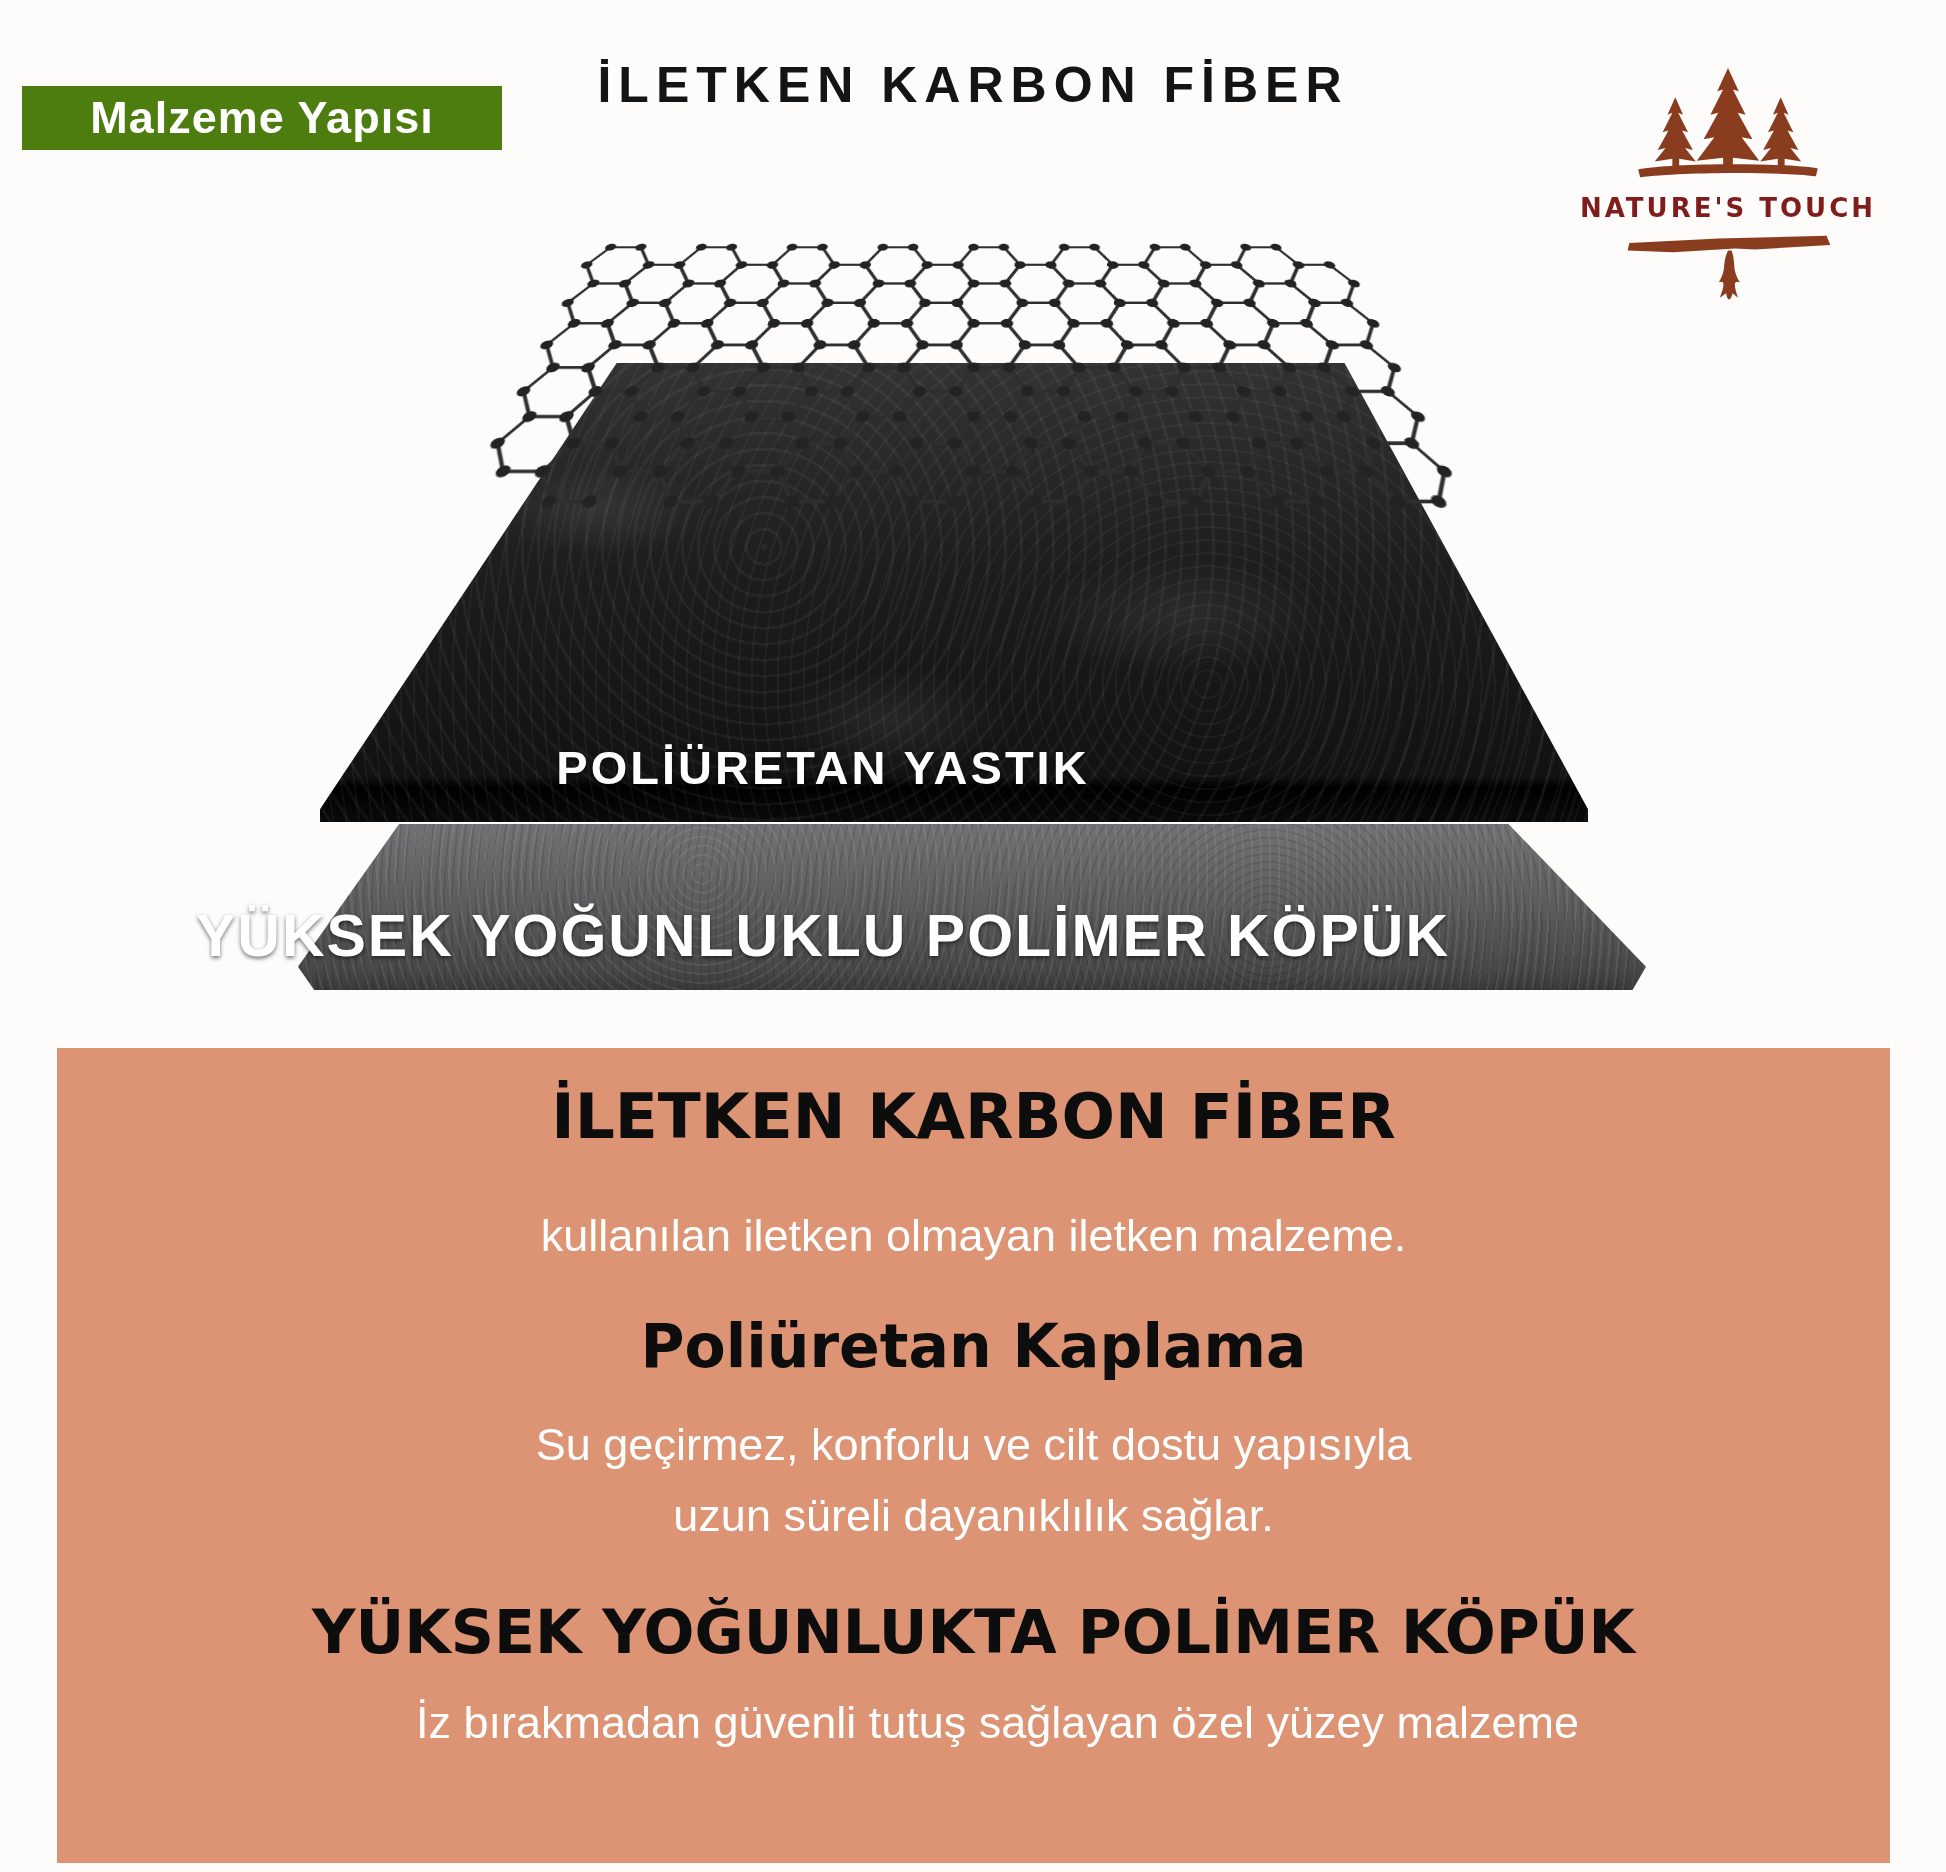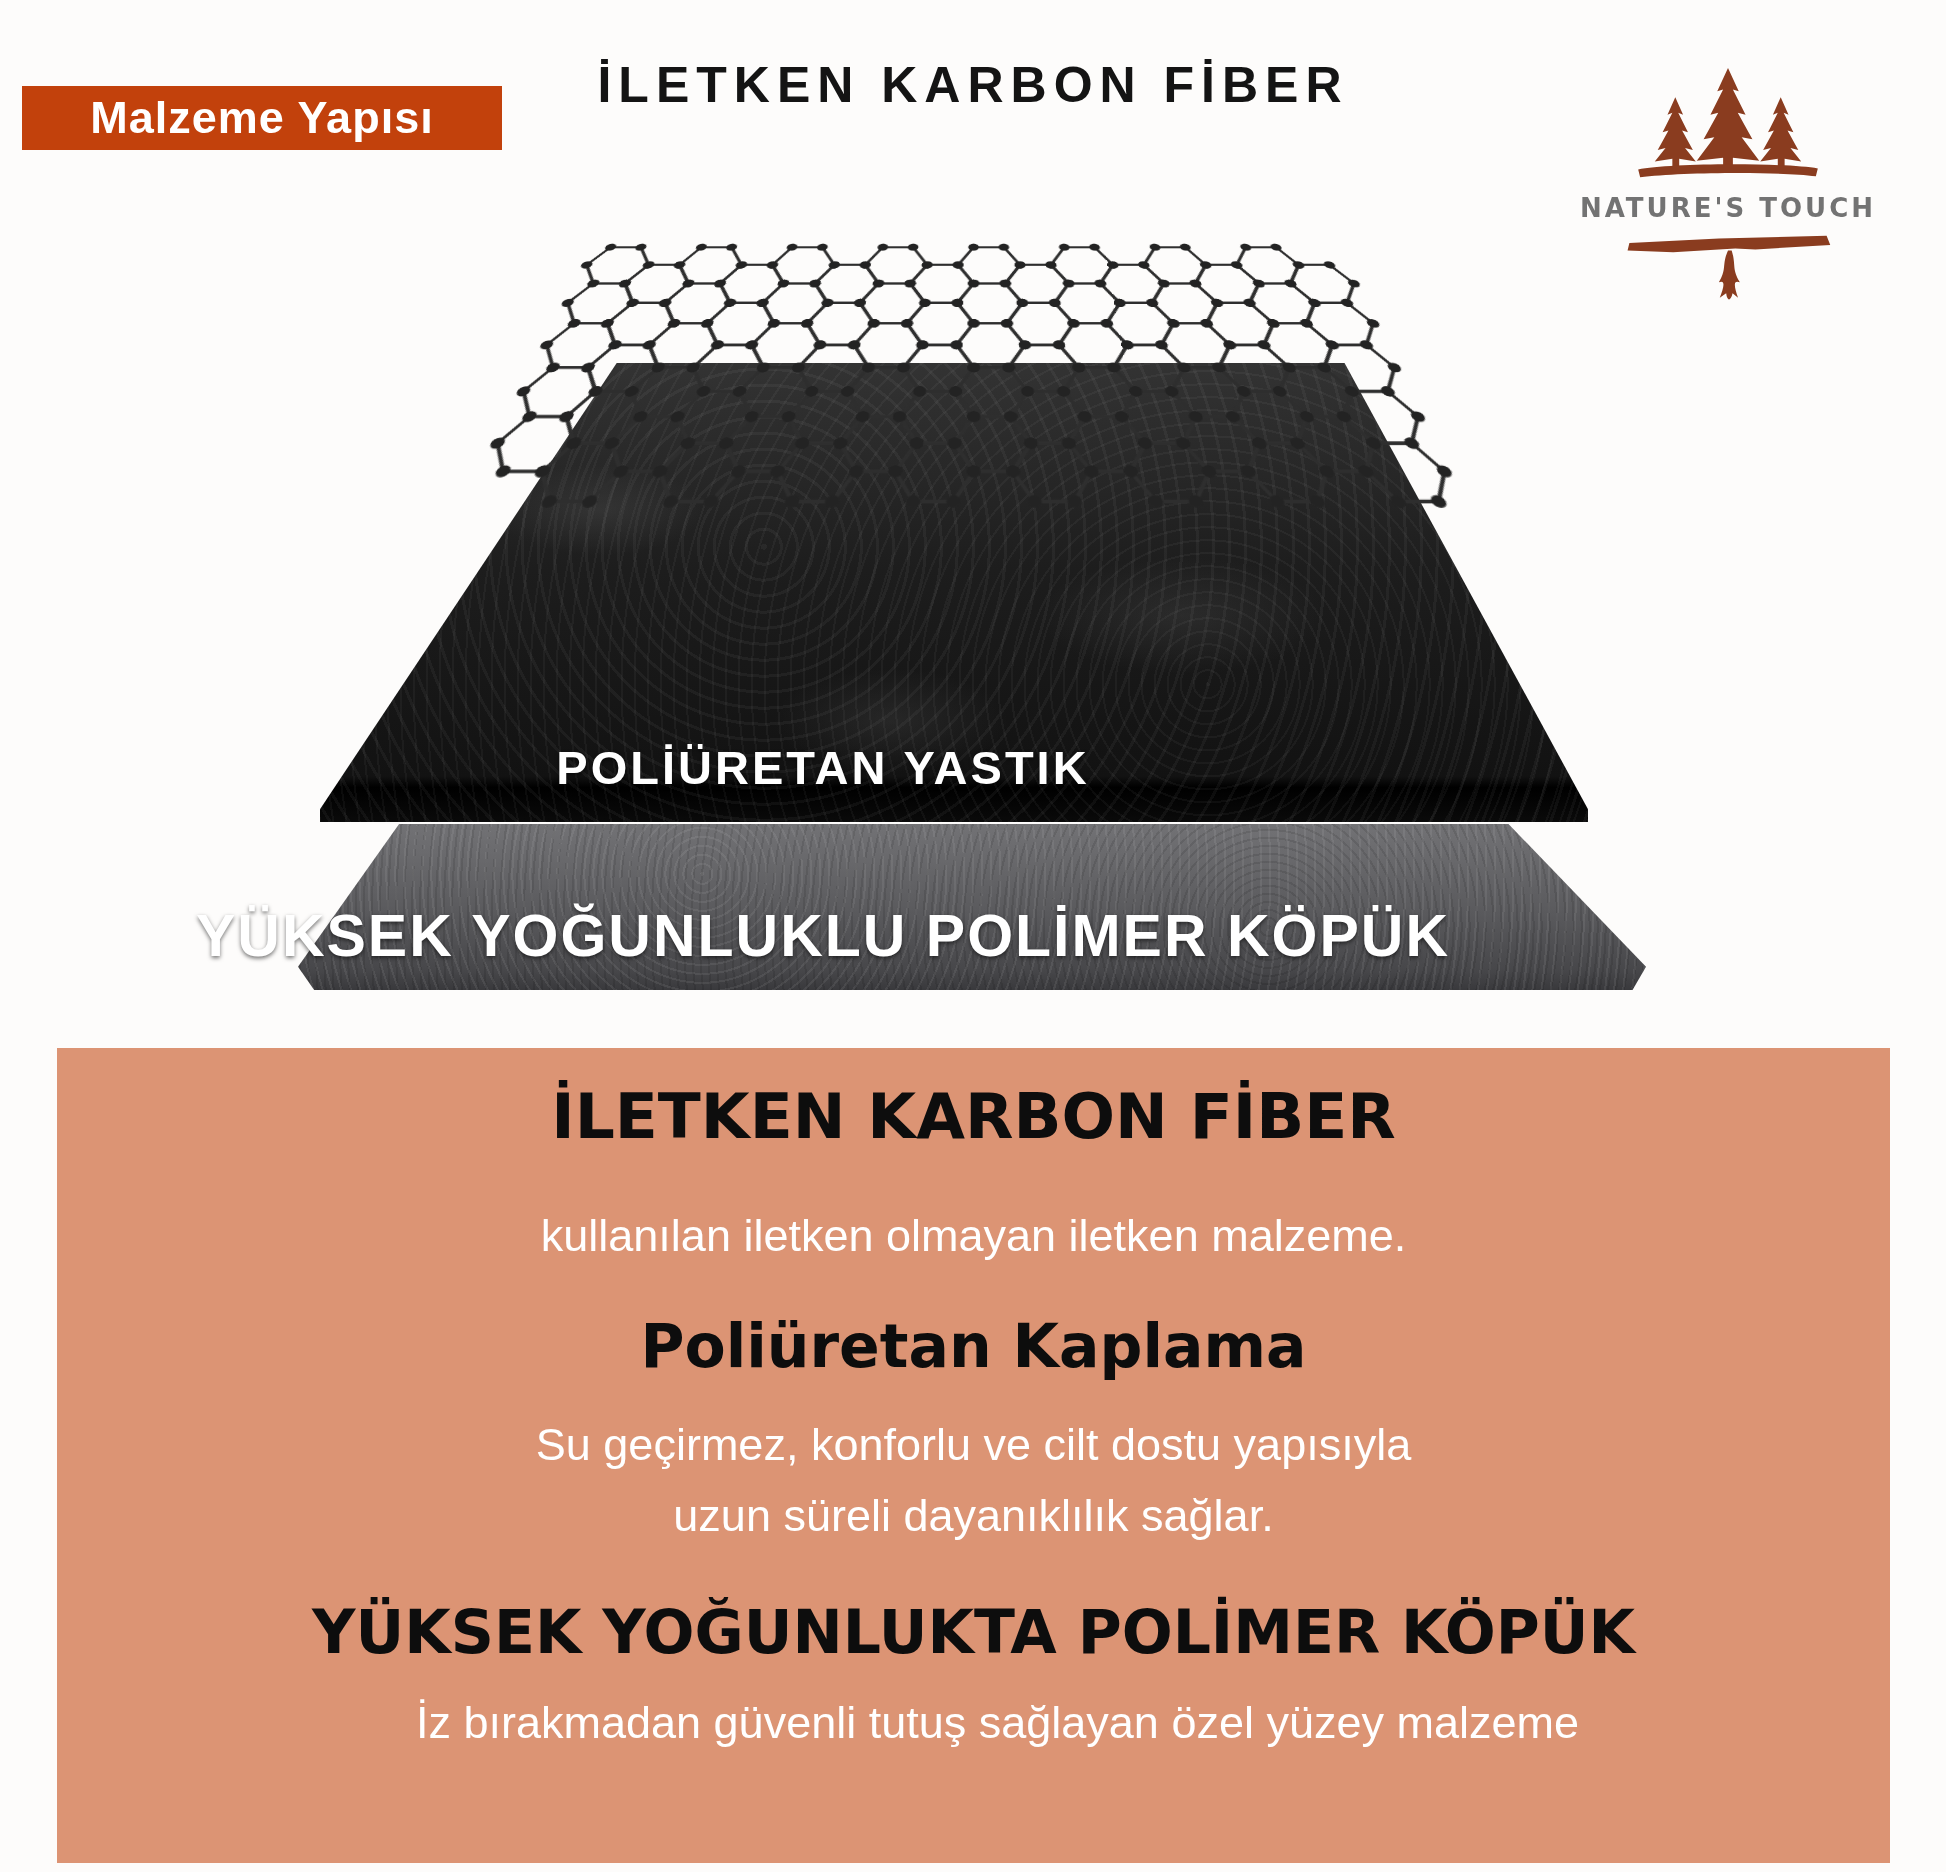--- a/index.html
+++ b/index.html
@@ -80,38 +80,38 @@
   }
   .p1{padding-top:36px;line-height:2.08;}
   .p2{padding-top:28px;line-height:1.58;}
   .p3{padding-top:30px;padding-left:48px;}
   .h2-space{padding-top:28px;}
   .h3-space{padding-top:46px;}
 </style>
 </head>
 <body>
 
-<div class="badge" title="Malzeme Yapısı" style="background: #c2410c;">Malzeme Yapısı</div>
+<div class="badge" title="Malzeme Yapısı" style="background: #4d7c0f;">Malzeme Yapısı</div>
 
 <div class="main-title">İLETKEN KARBON FİBER</div>
 
 <div class="logo">
   <svg viewBox="0 0 200 126" width="196" height="123">
     <g fill="#8a3c1f">
 
       <path d="M100,4 L89,28 L95,26 L82,52 L90,50 L75,77 L86,75 L68,99 L95,96 L95,110 L105,110 L105,96 L132,99 L114,75 L125,77 L110,50 L118,52 L105,26 L111,28 Z"></path>
 
       <path d="M46,34 L38,52 L43,50 L33,70 L39,68 L28,88 L36,86 L25,100 L43,97 L43,108 L50,108 L50,97 L67,100 L56,86 L64,88 L53,68 L59,70 L49,50 L54,52 Z"></path>
 
       <path d="M154,34 L146,52 L151,50 L141,70 L147,68 L136,88 L144,86 L133,100 L151,97 L151,108 L158,108 L158,97 L175,100 L164,86 L172,88 L161,68 L167,70 L157,50 L162,52 Z"></path>
 
       <path d="M8,108 C40,101 160,101 192,107 L190,115 C150,110 52,111 10,116 Z"></path>
     </g>
   </svg>
-  <div class="logo-name" style="color:#737373">NATURE'S TOUCH</div>
+  <div class="logo-name" style="color:#7f1d1d">NATURE'S TOUCH</div>
   <svg viewBox="0 0 240 92" width="220" height="84">
     <g fill="#8a3c1f">
       <path d="M12,22 L110,17 L228,14 L232,24 L150,29 L128,28 L60,32 L10,30 Z"></path>
       <path d="M120,30 C113,46 119,50 110,65 C118,62 115,71 111,82 L118,77 C119,86 123,86 125,77 L131,82 C127,70 125,62 133,65 C124,50 129,46 124,30 Z"></path>
     </g>
   </svg>
 </div>
 
 <div class="diagram">
   <svg id="mesh-svg" viewBox="0 0 665 465" preserveAspectRatio="none">

